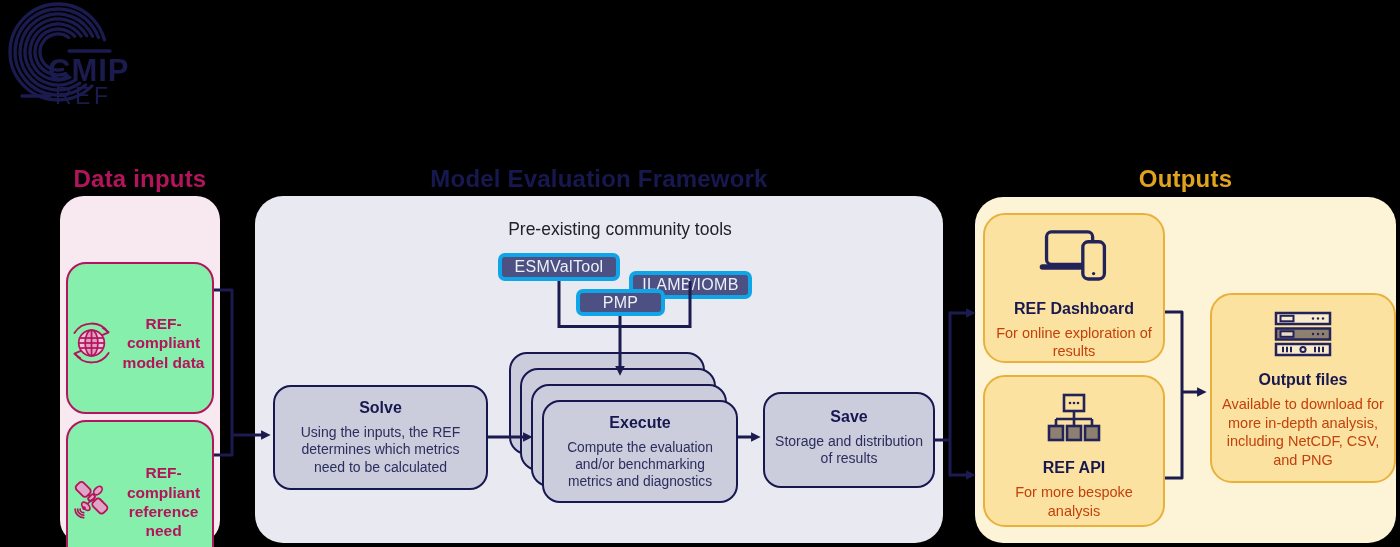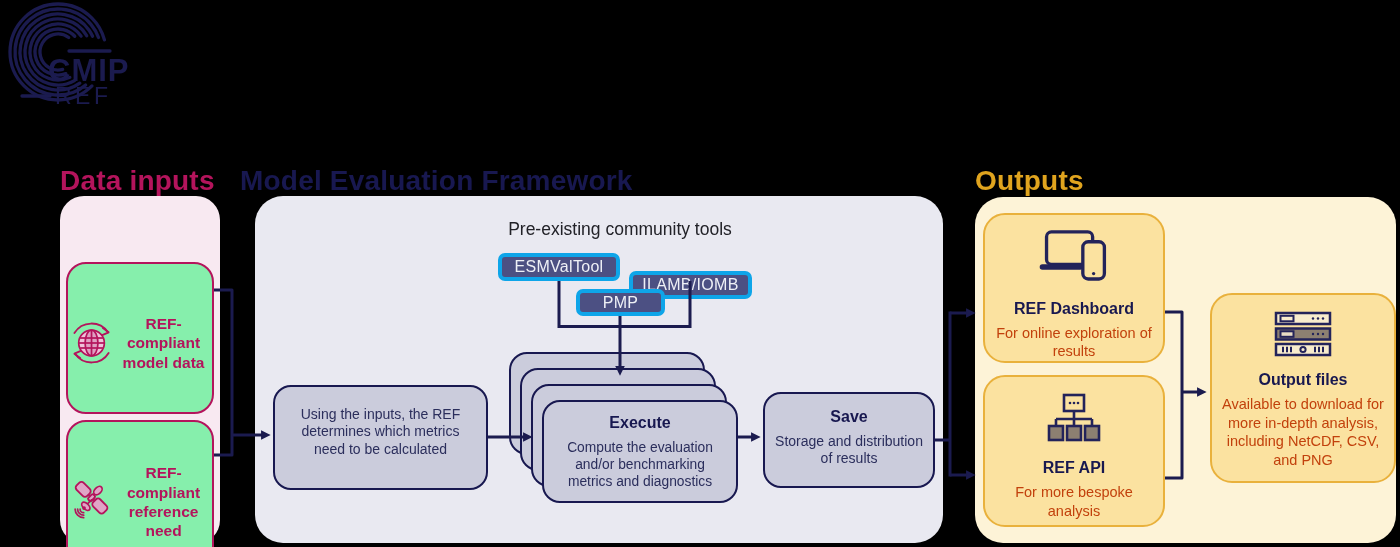--- a/index.html
+++ b/index.html
@@ -1,20 +1,20 @@
 <!DOCTYPE html>
 <html><head>
 <meta charset="utf-8">
 <style>
   html,body{margin:0;padding:0;background:#000;}
   .stage{position:relative;width:1400px;height:547px;background:#000;overflow:hidden;
          font-family:"Liberation Sans", sans-serif;}
-  .hdr{position:absolute;font-weight:800;font-size:28px;letter-spacing:.2px;}
+  .hdr{position:absolute;font-weight:800;font-size:24px;text-align:center;letter-spacing:.2px;}
   .hdr-inputs{left:60px;top:165px;width:160px;color:#b4145c;}
-  .hdr-mef{left:240px;top:165px;width:688px;color:#181850;}
+  .hdr-mef{left:255px;top:165px;width:688px;color:#181850;}
   .hdr-outputs{left:975px;top:165px;width:421px;color:#e0a41e;}
 
   .panel{position:absolute;border-radius:28px;}
   .panel-pink{left:60px;top:196px;width:160px;height:348px;background:#f8e9f1;border-radius:24px;}
   .panel-gray{left:255px;top:196px;width:688px;height:347px;background:#e9e9f1;}
   .panel-cream{left:975px;top:197px;width:421px;height:346px;background:#fdf3d7;}
 
   .pinkbox{position:absolute;left:66px;width:148px;background:#86efac;border:2.5px solid #b4145c;
            border-radius:20px;box-sizing:border-box;display:flex;flex-direction:row;align-items:center;margin-top:48px;}
   .pinkbox .lbl{margin-top:10px;font-weight:bold;font-size:15.5px;line-height:1.25;color:#b4145c;
@@ -109,20 +109,21 @@
     <div class="lbl">REF-compliant reference need</div>
   </div>
 
   <div class="tools-title">Pre-existing community tools</div>
 
   <div class="toolbtn" style="left:498px;top:253px;width:122px;height:28px;">ESMValTool</div>
   <div class="toolbtn" style="left:629px;top:271px;width:123px;height:28px;">ILAMB/IOMB</div>
   <div class="toolbtn" style="left:576px;top:289px;width:89px;height:27px;">PMP</div>
 
   <div class="card" style="left:273px;top:385px;width:215px;height:105px;padding-top:12px;">
+    <div class="t">Solve</div>
     <div class="d" style="width:192px;">Using the inputs, the REF determines which metrics need to be calculated</div>
   </div>
 
   <div class="card" style="left:509px;top:352px;width:196px;height:103px;"></div>
   <div class="card" style="left:520px;top:368px;width:196px;height:103px;"></div>
   <div class="card" style="left:531px;top:384px;width:196px;height:103px;"></div>
   <div class="card" style="left:542px;top:400px;width:196px;height:103px;padding-top:12px;">
     <div class="t">Execute</div>
     <div class="d" style="width:176px;font-size:13.8px;">Compute the evaluation and/or benchmarking metrics and diagnostics</div>
   </div>

